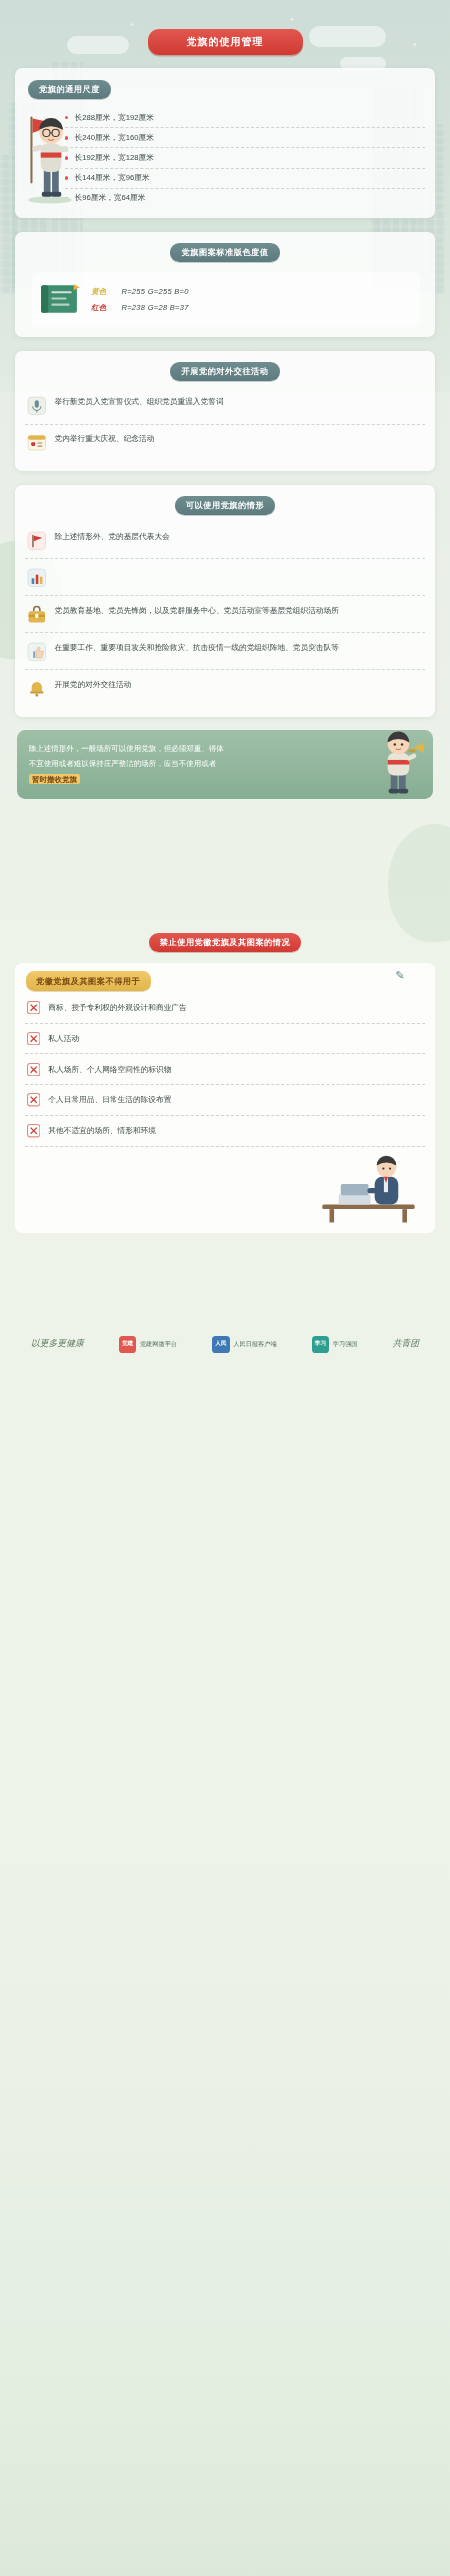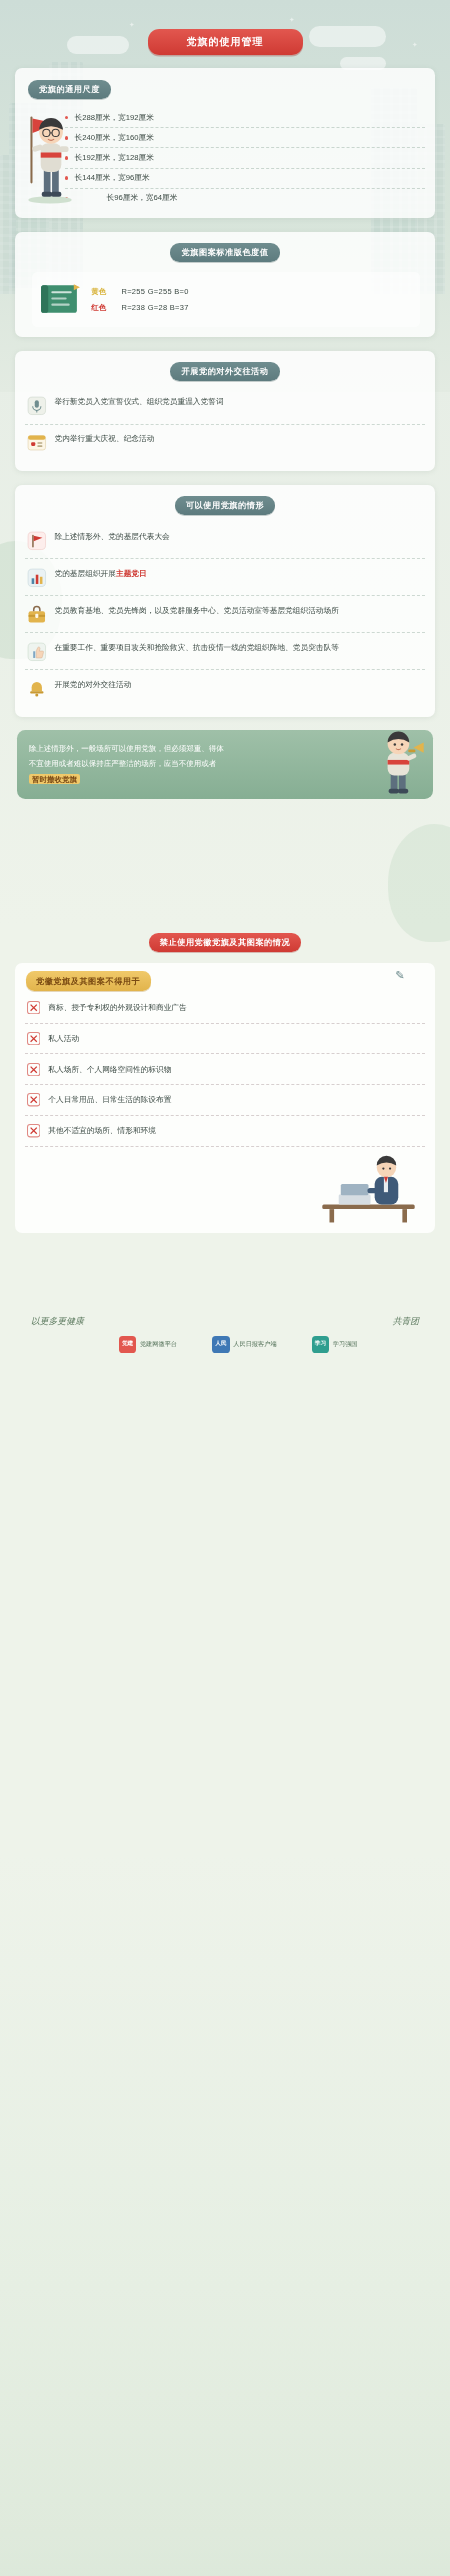--- a/index.html
+++ b/index.html
@@ -68,37 +68,37 @@
   }
   .title-wrap{ text-align:left; margin-left:3.1px;}
   .title-wrap.center{ text-align:center; margin-left:0;}
 
   .spec-list { margin: 9.3px 0 0 40px; }
   .spec-item {
     display:flex; align-items:center;
     font-size:7.7px; color:#3c4a44; padding: 4.6px 0;
     border-bottom: 0.5px dashed #c9d6cf;
   }
-  .spec-item:last-child{border-bottom:none;gap:32px;}
+  .spec-item:last-child{border-bottom:none;}
   .dot { width:3.6px;height:3.6px;border-radius:50%;background:#e2574f;margin-right:6.2px;flex:0 0 auto;}
 
   .note {
     margin: 8.2px 10.3px 0 14.4px;
     font-size: 7.5px; color:#4a5a53; line-height: 1.9;
     text-align: justify;
   }
 
   
   .color-box {
     display:flex; align-items:center; gap:9.3px;
     margin: 10.3px 5.2px 0 7.2px;
     background: rgba(255,255,255,.55);
     border-radius: 5.2px; padding: 7.2px 6.2px;
   }
-  .color-lines { font-size:7.5px; color:#3c4a44; line-height:2.1;}
+  .color-lines { font-size:7.5px; color:#3c4a44; line-height:2.1;font-style:italic;}
   .swatch-name{ display:inline-block; width:28px; font-weight:bold;}
   .swatch-name.yellow{color:#d8b33a;}
   .swatch-name.red{color:#cf3a33;}
   .rgb { letter-spacing:0.3px; }
 
   
   .row {
     display:flex; align-items:flex-start; gap:7.2px;
     padding: 7.2px 2.1px 7.2px 1px;
     border-bottom: 0.5px dashed #cdd9d2;
@@ -141,21 +141,21 @@
     background: linear-gradient(180deg,#f0c96a,#e2b44c);
     color:#7a4a12; font-weight:bold; font-size:8.2px;
     padding: 4.1px 10.3px; border-radius: 8.2px; letter-spacing:0.5px;
     box-shadow: 0 1px 0 rgba(180,140,60,.35);
   }
 
   
   .footer{
     position:relative; z-index:6;
     height: 62px; margin-top: 20.6px;
-    display:flex; justify-content:space-around;
+    display:flex; align-items:center; justify-content:space-around;
     padding: 0 13.4px 5.2px;
   }
   .f-item{ display:flex; align-items:center; gap:3.6px; font-size:6.2px;color:#4c6b52;}
   .f-badge{ width:17.5px;height:17.5px;border-radius:3.6px;background:#e2574f;color:#fff;
     display:flex;align-items:center;justify-content:center;font-size:5.7px;font-weight:bold;}
   .f-badge.blue{background:#3f78b5;}
   .f-badge.teal{background:#2f9e8f;}
   .f-script{ font-size:8.8px;color:#5c7a5f; font-family:"Liberation Serif", serif; font-style:italic;}
 
   
@@ -326,23 +326,20 @@
         </div>
 
         <div class="row">
           <span class="ico">
             <svg width="21.6" height="21.6" viewBox="0 0 42 42">
               <rect x="4" y="4" width="34" height="34" rx="8" fill="#eaf2f4" stroke="#bed2d6"></rect>
               <rect x="11" y="22" width="5" height="11" fill="#4f86a8"></rect>
               <rect x="19" y="15" width="5" height="18" fill="#cf3a33"></rect>
               <rect x="27" y="19" width="5" height="14" fill="#e2b44c"></rect>
             </svg>
-          </span>
-          <span class="txt">
-            <span>党的基层组织开展<b class="highlight">主题党日</b></span>
           </span>
         </div>
 
         <div class="row">
           <span class="ico">
             <svg width="21.6" height="21.6" viewBox="0 0 42 42">
               <rect x="5" y="14" width="32" height="22" rx="4" fill="#e2b44c"></rect>
               <rect x="5" y="21" width="32" height="4" fill="#c99a33"></rect>
               <path d="M15 14 v-3 a6 6 0 0 1 12 0 v3" stroke="#8a6b4c" stroke-width="3" fill="none"></path>
               <rect x="18" y="19" width="6" height="8" rx="2" fill="#fdf6e6"></rect>

